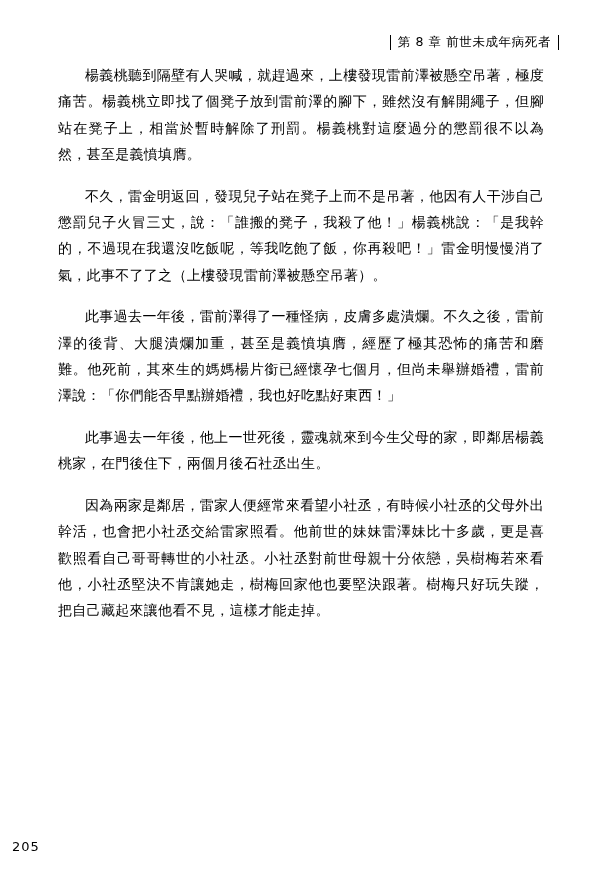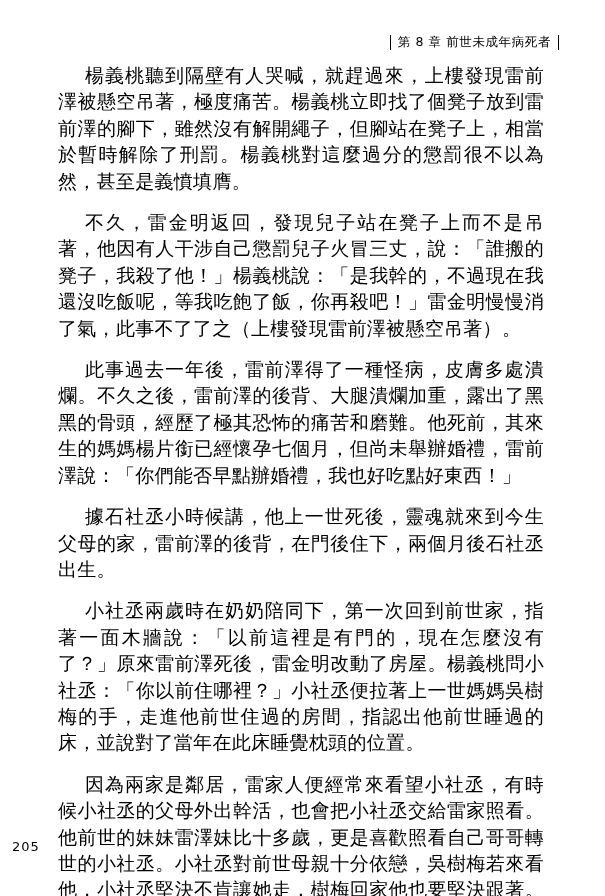--- a/index.html
+++ b/index.html
@@ -46,21 +46,21 @@
     white-space: nowrap;
   }
   .content {
     position: absolute;
     top: 62px;
     left: 58px;
     width: 494px;
   }
   p.para {
     margin: 0 8px 15px 0;
-    font-size: 19px;
+    font-size: 14px;
     line-height: 26.4px;
     text-align: justify;
     text-justify: inter-character;
     text-indent: 27px;
     letter-spacing: 0.3px;
   }
   p.para:last-child {
     margin-bottom: 0;
   }
   .footer {
@@ -80,21 +80,20 @@
 
   <div class="header">
     <span class="rule-left"></span>
     <span class="chapter-text">第 8 章 前世未成年病死者</span>
     <span class="rule-right"></span>
   </div>
 
   <div class="content">
     <p class="para">楊義桃聽到隔壁有人哭喊，就趕過來，上樓發現雷前澤被懸空吊著，極度痛苦。楊義桃立即找了個凳子放到雷前澤的腳下，雖然沒有解開繩子，但腳站在凳子上，相當於暫時解除了刑罰。楊義桃對這麼過分的懲罰很不以為然，甚至是義憤填膺。</p>
     <p class="para">不久，雷金明返回，發現兒子站在凳子上而不是吊著，他因有人干涉自己懲罰兒子火冒三丈，說：「誰搬的凳子，我殺了他！」楊義桃說：「是我幹的，不過現在我還沒吃飯呢，等我吃飽了飯，你再殺吧！」雷金明慢慢消了氣，此事不了了之（上樓發現雷前澤被懸空吊著）。</p>
-    <p class="para">此事過去一年後，雷前澤得了一種怪病，皮膚多處潰爛。不久之後，雷前澤的後背、大腿潰爛加重，露出了黑黑的骨頭，經歷了極其恐怖的痛苦和磨難。他死前，其來生的媽媽楊片銜已經懷孕七個月，但尚未舉辦婚禮，雷前澤說：「你們能否早點辦婚禮，我也好吃點好東西！」</p>
-    <p class="para">據石社丞小時候講，他上一世死後，靈魂就來到今生父母的家，雷前澤的後背，在門後住下，兩個月後石社丞出生。</p>
-    <p class="para">小社丞兩歲時在奶奶陪同下，第一次回到前世家，指著一面木牆說：「以前這裡是有門的，現在怎麼沒有了？」原來雷前澤死後，雷金明改動了房屋。楊義桃問小社丞：「你以前住哪裡？」小社丞便拉著上一世媽媽吳樹梅的手，走進他前世住過的房間，指認出他前世睡過的床，並說對了當年在此床睡覺枕頭的位置。</p>
+    <p class="para">此事過去一年後，雷前澤得了一種怪病，皮膚多處潰爛。不久之後，雷前澤的後背、大腿潰爛加重，甚至是義憤填膺，經歷了極其恐怖的痛苦和磨難。他死前，其來生的媽媽楊片銜已經懷孕七個月，但尚未舉辦婚禮，雷前澤說：「你們能否早點辦婚禮，我也好吃點好東西！」</p>
+    <p class="para">此事過去一年後，他上一世死後，靈魂就來到今生父母的家，即鄰居楊義桃家，在門後住下，兩個月後石社丞出生。</p>
     <p class="para">因為兩家是鄰居，雷家人便經常來看望小社丞，有時候小社丞的父母外出幹活，也會把小社丞交給雷家照看。他前世的妹妹雷澤妹比十多歲，更是喜歡照看自己哥哥轉世的小社丞。小社丞對前世母親十分依戀，吳樹梅若來看他，小社丞堅決不肯讓她走，樹梅回家他也要堅決跟著。樹梅只好玩失蹤，把自己藏起來讓他看不見，這樣才能走掉。</p>
   </div>
 
   <div class="footer">205</div>
 
 </div>
 
 </body></html>

